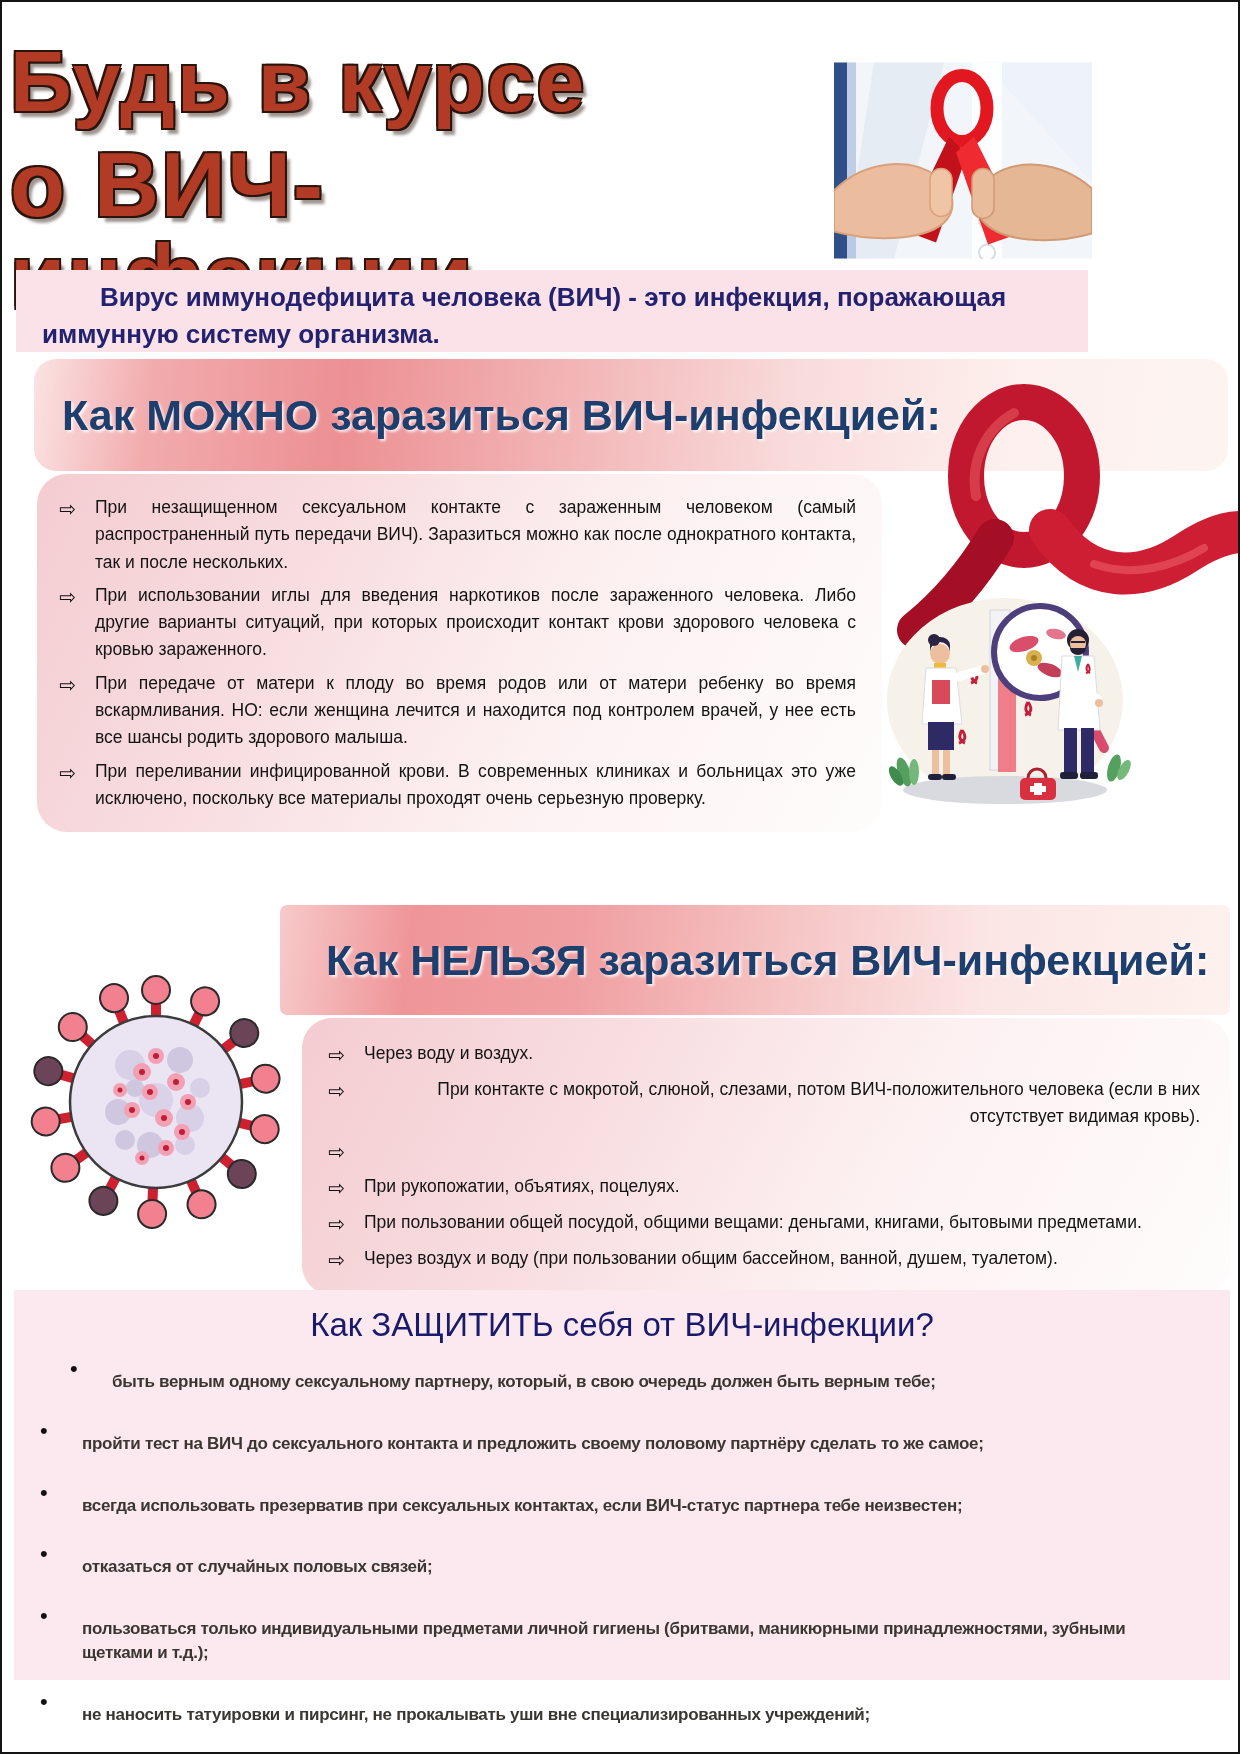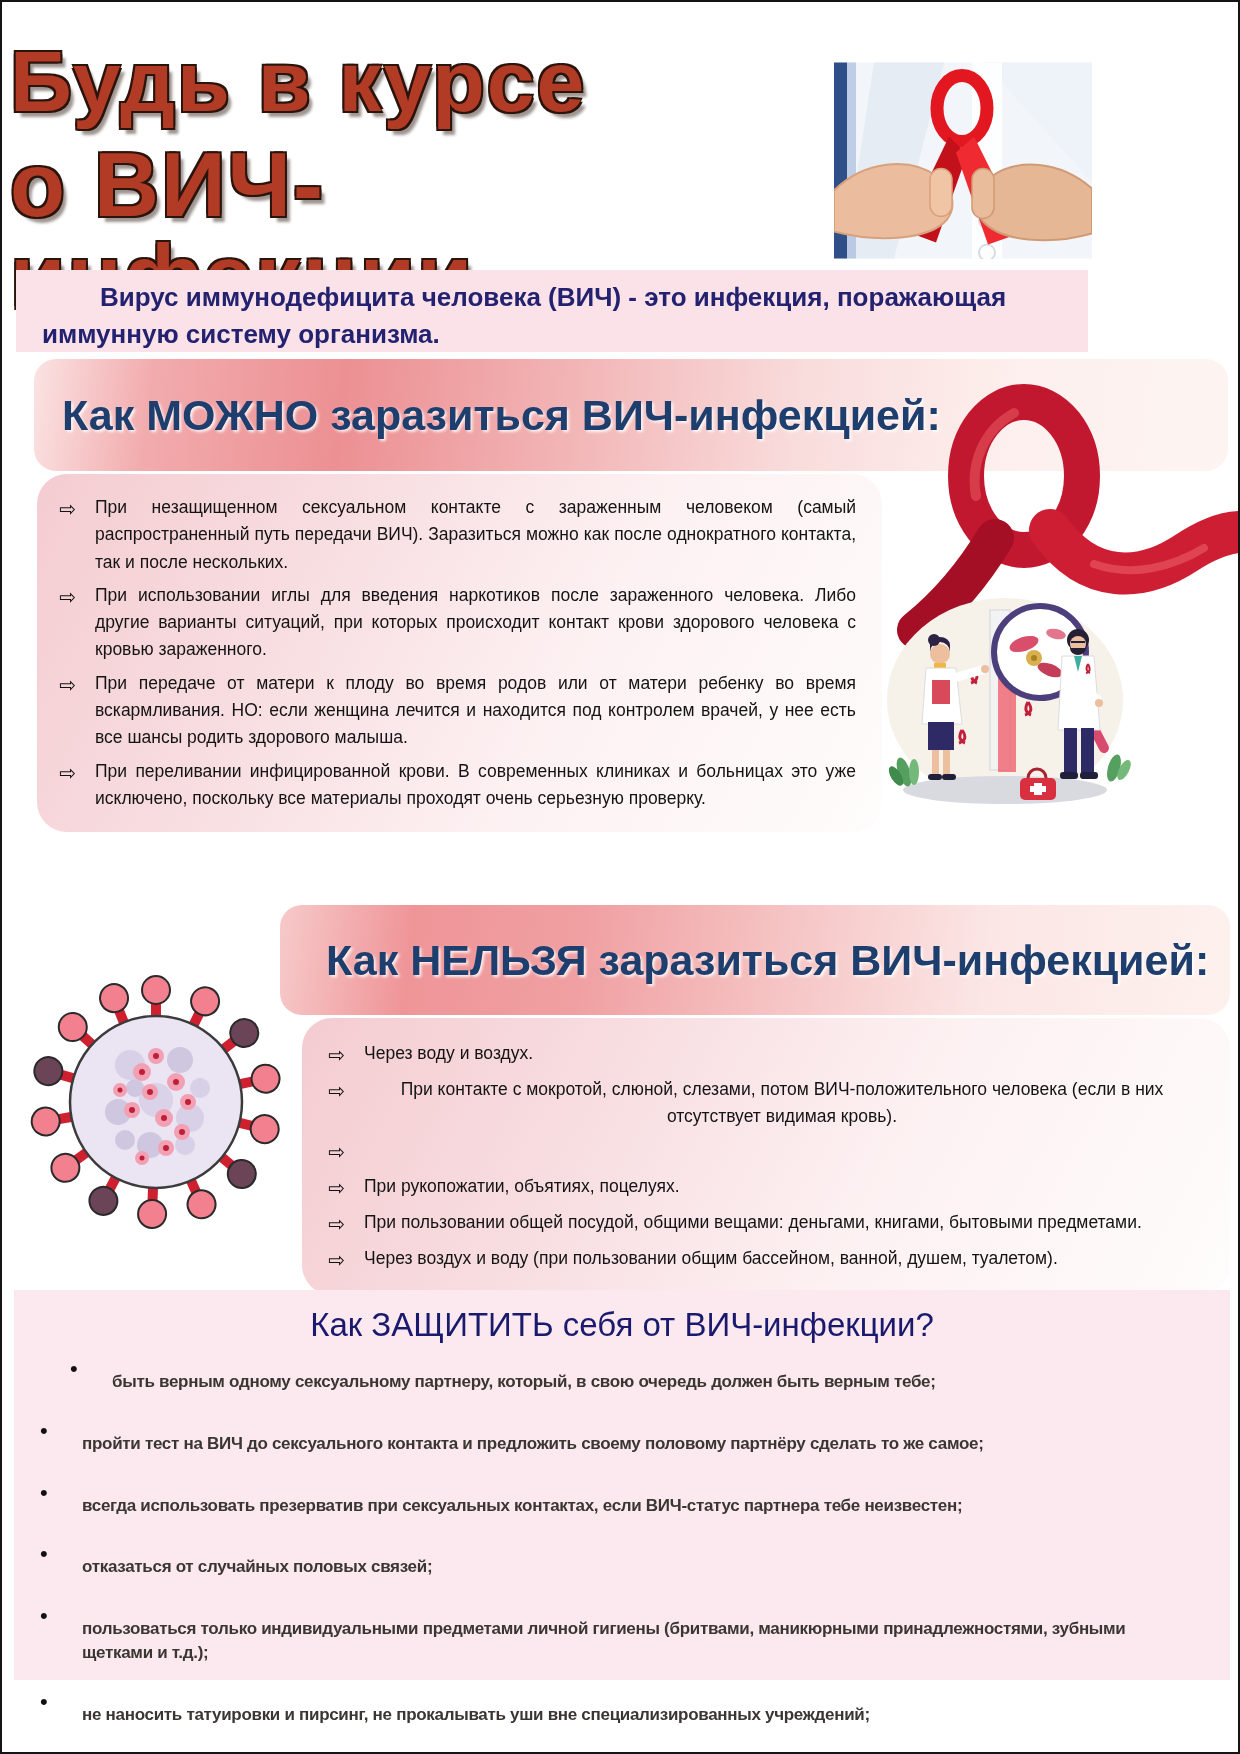--- a/index.html
+++ b/index.html
@@ -24,33 +24,33 @@
   .intro p{margin:0;font-size:26px;font-weight:bold;color:#232270;
     line-height:1.42;text-indent:58px;}
   
   .hbanner{position:absolute;box-sizing:border-box;border-radius:22px;
     display:flex;align-items:center;}
   .hb1{left:32px;top:357px;width:1194px;height:112px;padding-left:28px;
     background:linear-gradient(97deg,#fbe3e3 0%,#f2abad 10%,#ec9093 26%,
       #f2b3b4 44%,#f9dcdc 64%,#fdf0ee 82%,#fdf4f1 100%);}
   .hb2{left:278px;top:903px;width:950px;height:110px;padding-left:46px;
     background:linear-gradient(97deg,#f7caca 0%,#ef9598 14%,#f0a0a2 32%,
-      #f6c6c6 54%,#fbe6e5 74%,#fdf1ee 100%);}
+      #f6c6c6 54%,#fbe6e5 74%,#fdf1ee 100%);border-radius:7px;}
   .hbanner span{font-size:43px;font-weight:bold;color:#1e3f6e;
     text-shadow:2px 2px 3px rgba(255,255,255,.85);}
   
   .cbox{position:absolute;box-sizing:border-box;border-radius:30px;
     background:linear-gradient(118deg,#f4ccd1 0%,#f8dfe2 34%,#fdf1f2 62%,#fefcfc 100%);}
   .cb1{left:35px;top:472px;width:845px;min-height:345px;padding:20px 26px 14px 22px;}
   .cb2{left:300px;top:1016px;width:928px;min-height:232px;padding:22px 30px 14px 26px;}
   .brow{display:flex;gap:10px;margin-bottom:6px;}
   .brow .arr{flex:0 0 26px;font-family:"DejaVu Sans",sans-serif;font-size:20px;
     color:#111;line-height:1.5;}
   .brow p{margin:0;font-size:17.5px;line-height:1.56;color:#141414;text-align:justify;}
-  .cb2 .brow p{text-align:center;}
+  .cb2 .brow p{text-align:right;}
   
   .ribbon-ill{position:absolute;left:862px;top:366px;width:376px;height:330px;}
   .doctors-ill{position:absolute;left:876px;top:550px;width:254px;height:262px;}
   .virus-ill{position:absolute;left:28px;top:958px;width:252px;height:276px;}
   
   .protect{position:absolute;left:12px;top:1288px;width:1216px;height:390px;
     background:#fce9ef;box-sizing:border-box;padding:12px 26px 0 26px;}
   .protect h2{margin:4px 0 10px 0;text-align:center;font-size:33px;color:#191a6d;
     font-weight:normal;}
   .prow{display:flex;gap:10px;margin-bottom:6px;}

